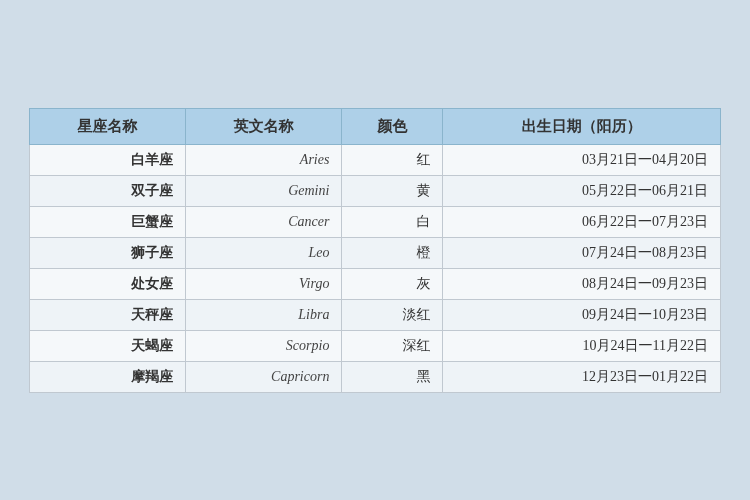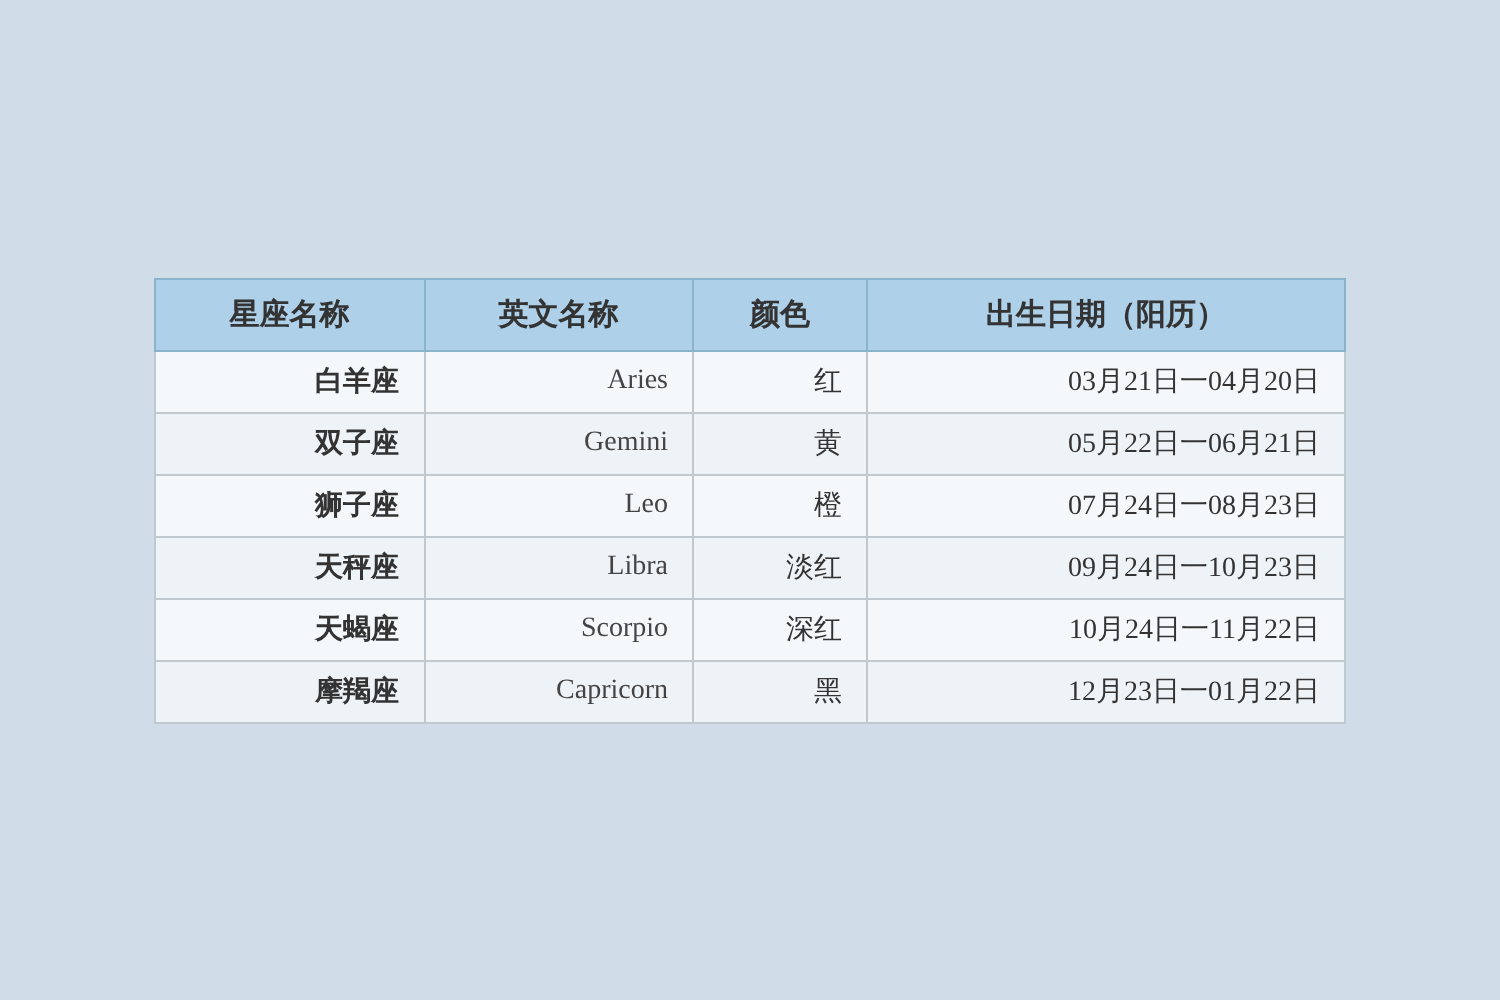--- a/index.html
+++ b/index.html
@@ -18,21 +18,21 @@
       font-family: 'SimSun', 'STSong', serif;
     }
 
     .table-container {
       background-color: #d0dde8;
       padding: 10px;
     }
 
     table {
       border-collapse: collapse;
-      width: 596px;
+      width: 692px;
       background-color: #4c1d95;
     }
 
     th {
       background-color: #aed0e8;
       color: #333333;
       font-weight: bold;
       font-size: 15px;
       padding: 8px 12px;
       border: 1px solid #8ab4cc;
@@ -50,20 +50,21 @@
 
     tr:nth-child(even) td {
       background-color: #eef3f7;
     }
 
     td:first-child {
       font-weight: bold;
     }
 
     td:nth-child(2) {
+      font-style: italic;
       color: #444;
     }
   </style>
 </head>
 <body>
 
 <div class="table-container">
   <table>
     <thead>
       <tr>
@@ -80,24 +81,36 @@
           <td>红</td>
           <td>03月21日一04月20日</td>
         </tr>
         <tr>
           <td>双子座</td>
           <td>Gemini</td>
           <td>黄</td>
           <td>05月22日一06月21日</td>
         </tr>
         <tr>
+          <td>巨蟹座</td>
+          <td>Cancer</td>
+          <td>白</td>
+          <td>06月22日一07月23日</td>
+        </tr>
+        <tr>
           <td>狮子座</td>
           <td>Leo</td>
           <td>橙</td>
           <td>07月24日一08月23日</td>
+        </tr>
+        <tr>
+          <td>处女座</td>
+          <td>Virgo</td>
+          <td>灰</td>
+          <td>08月24日一09月23日</td>
         </tr>
         <tr>
           <td>天秤座</td>
           <td>Libra</td>
           <td>淡红</td>
           <td>09月24日一10月23日</td>
         </tr>
         <tr>
           <td>天蝎座</td>
           <td>Scorpio</td>

